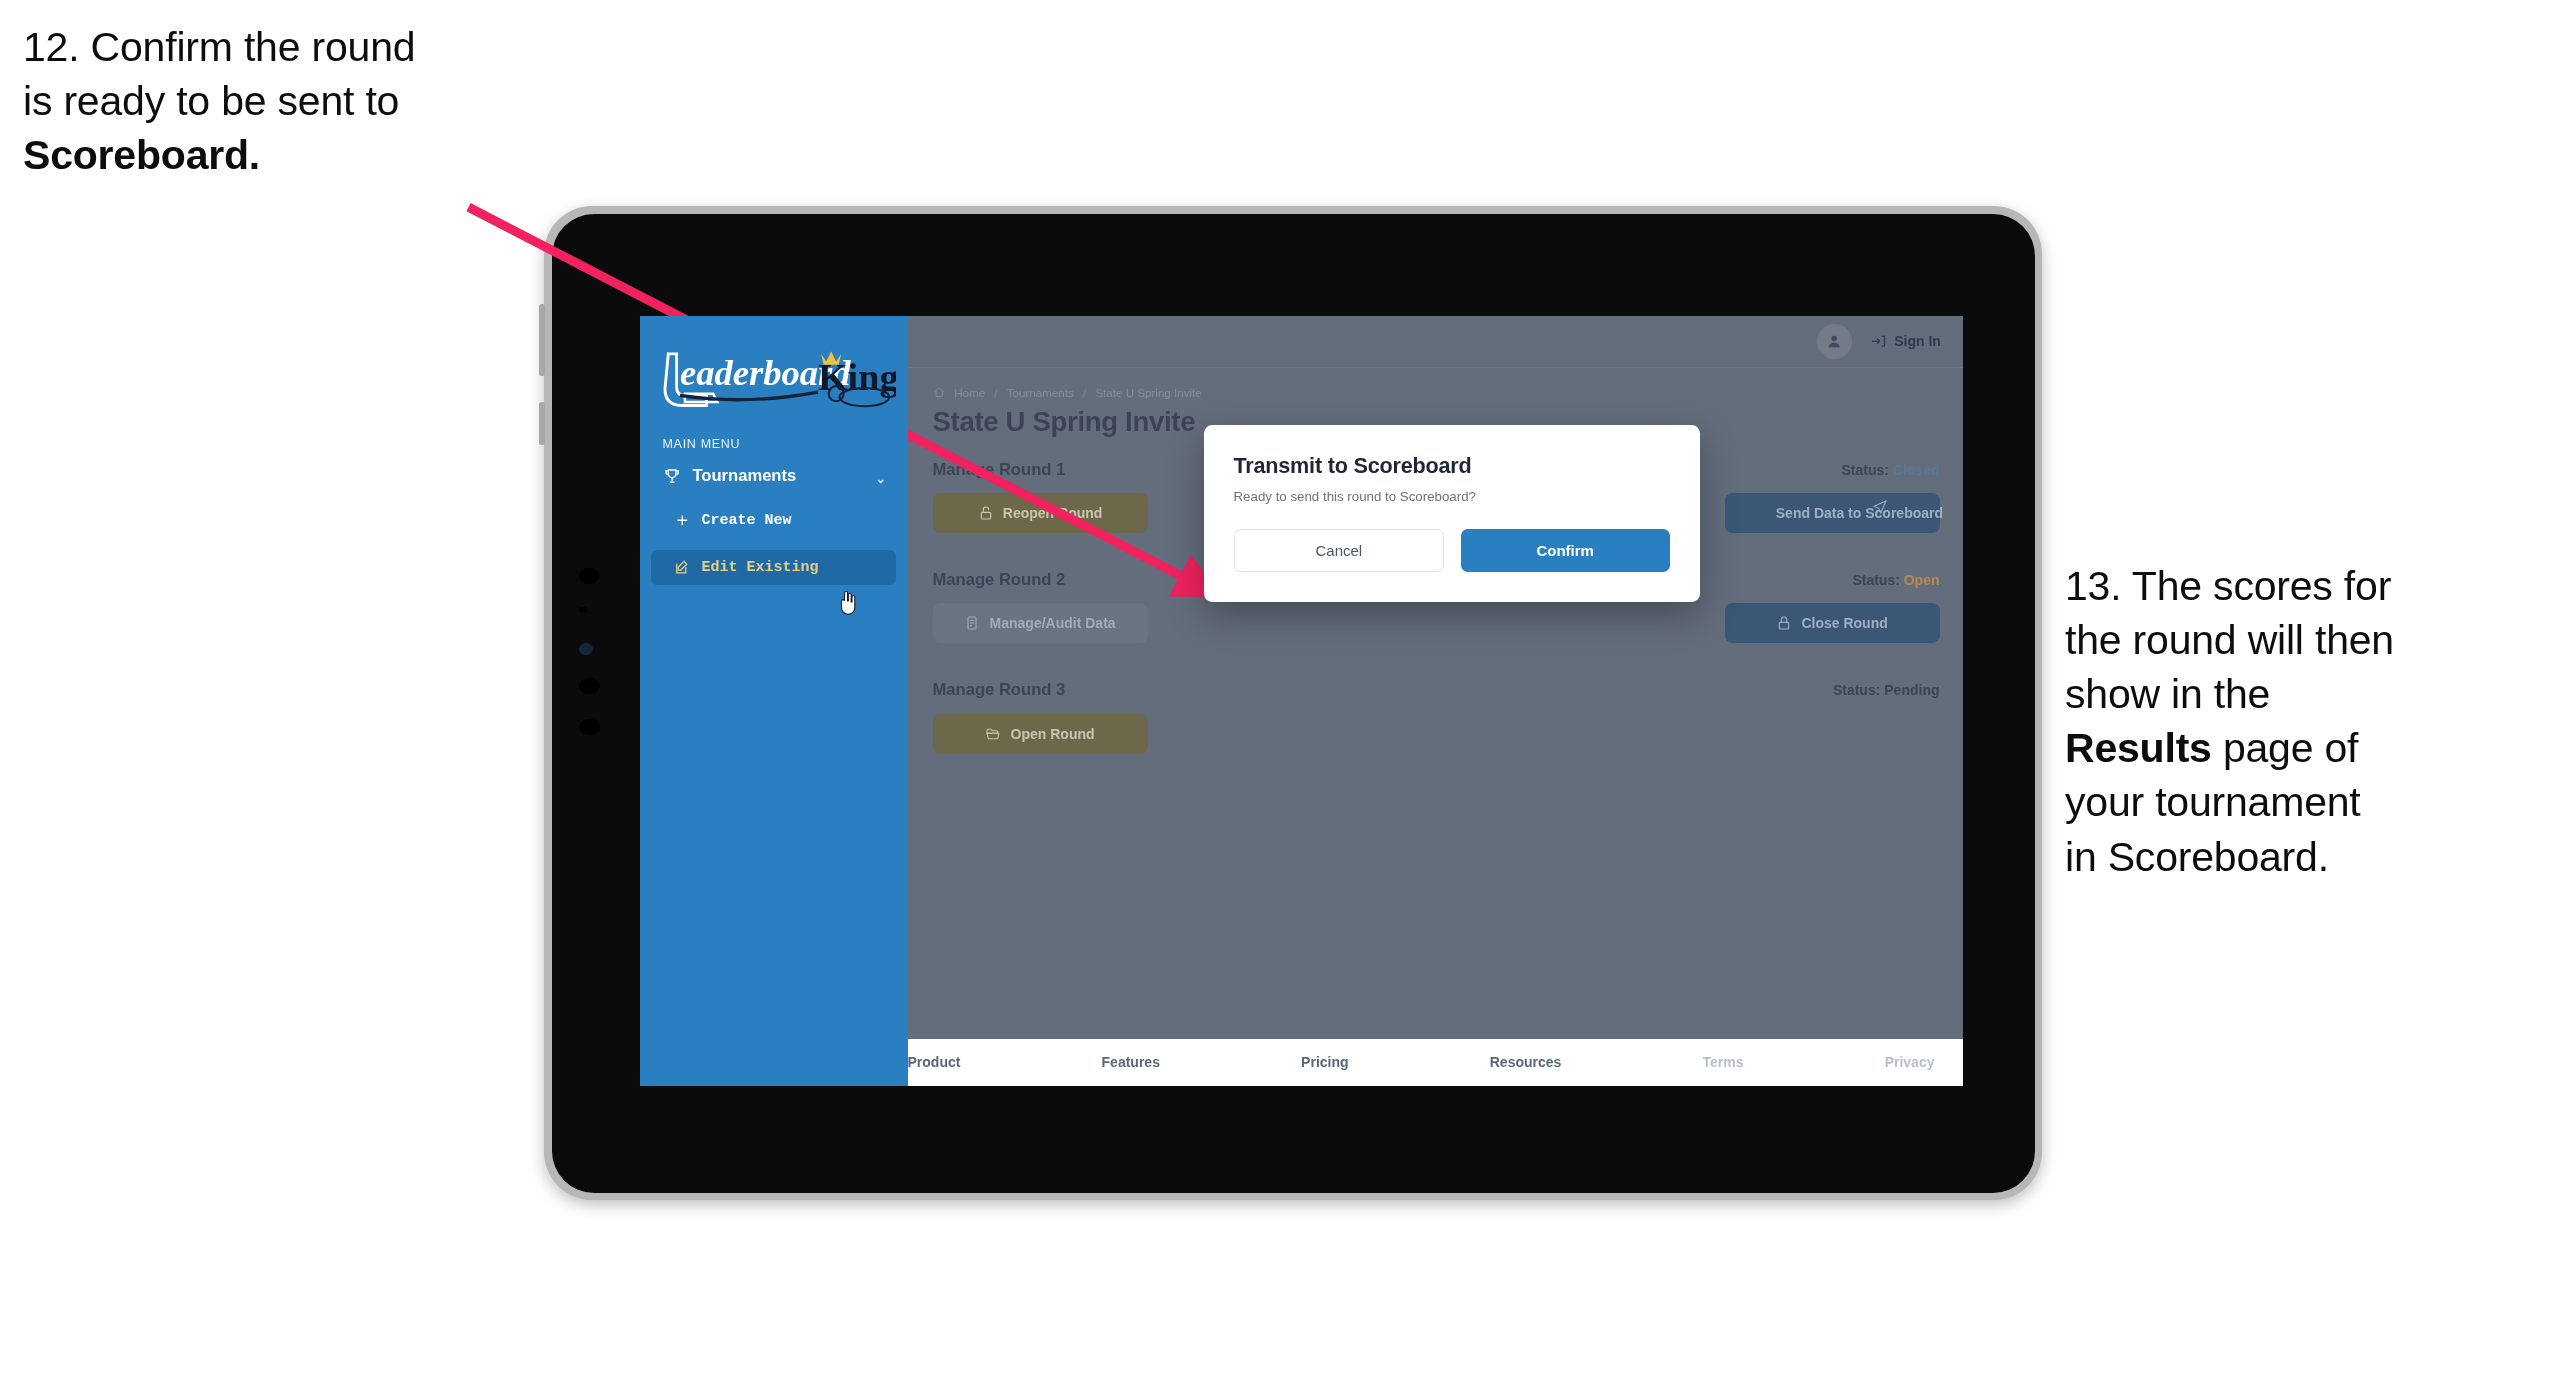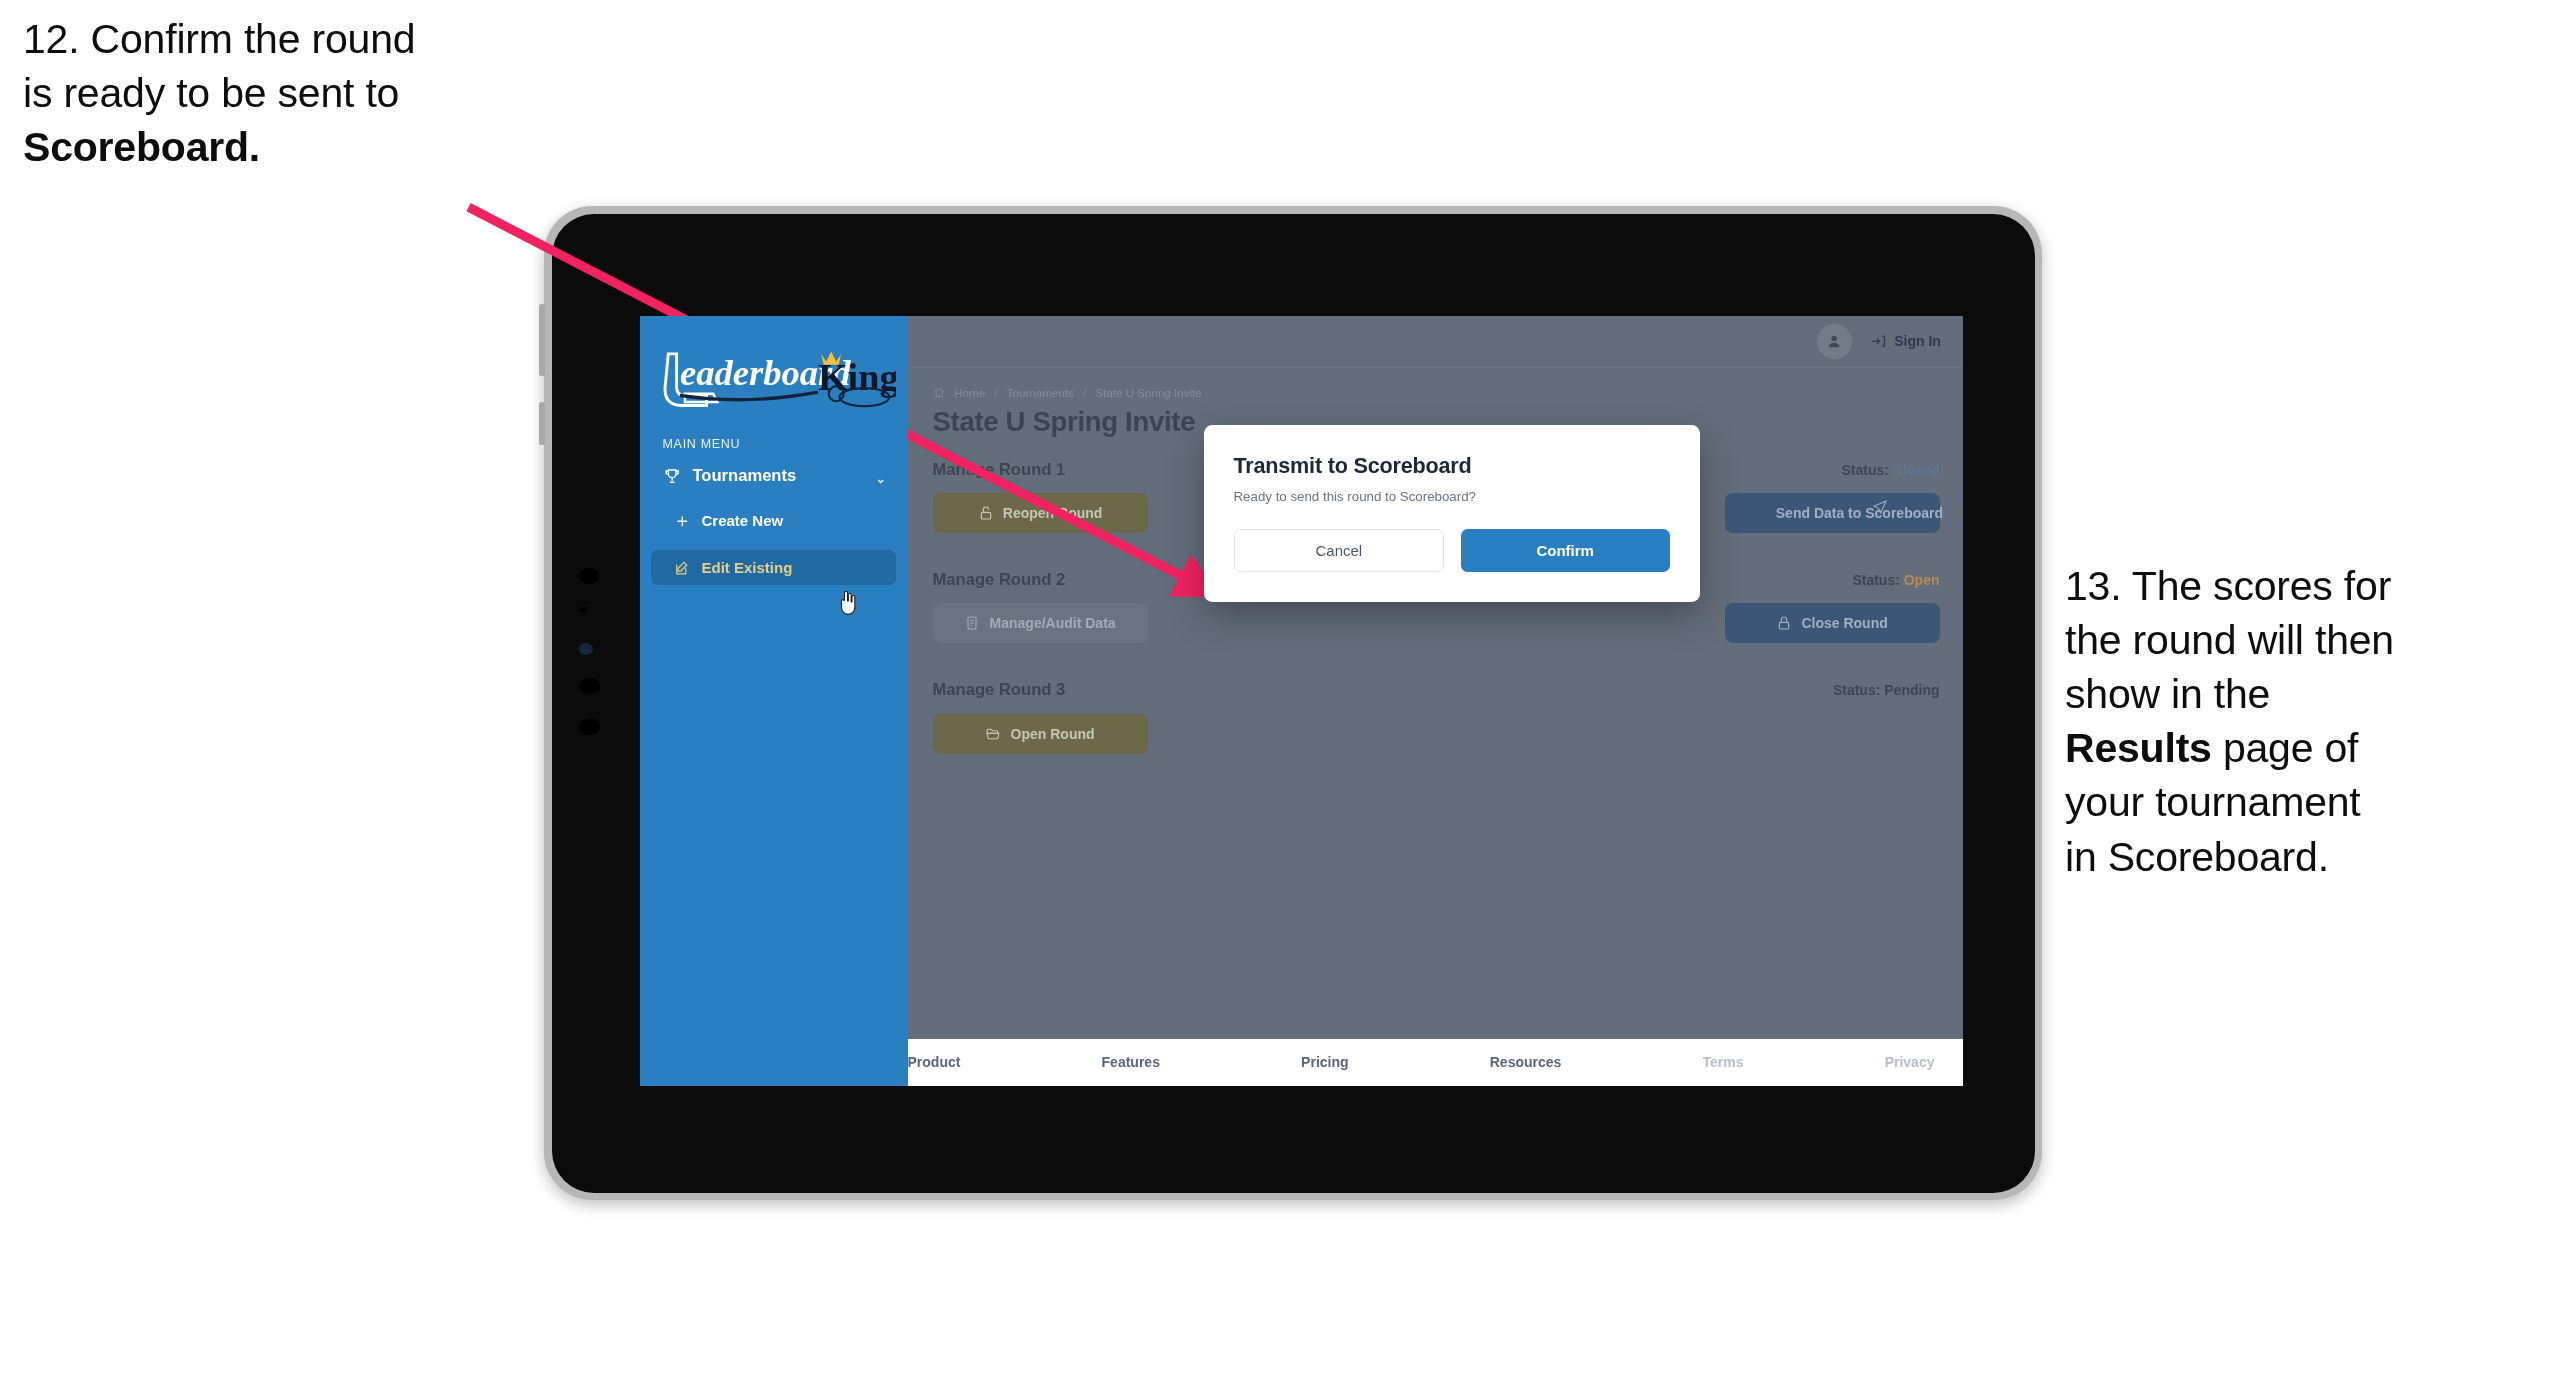--- a/index.html
+++ b/index.html
@@ -14,21 +14,21 @@
   
   .caption {
     position: absolute;
     color: #0d0d0d;
     font-size: 41px;
     line-height: 1.32;
     letter-spacing: -0.2px;
     font-weight: 400;
   }
   .caption b { font-weight: 700; }
-  #caption-left  { left: 23px; top: 12px; width: 632px; }
+  #caption-left  { left: 23px; top: 20px; width: 632px; }
   #caption-right { left: 2065px; top: 559px; width: 516px; }
 
   
   #arrow-svg { position: absolute; left: 0; top: 0; width: 2576px; height: 1386px;
                pointer-events: none; }
 
   
   #tablet {
     position: absolute; left: 544px; top: 206px;
     width: 1498px; height: 994px;
@@ -77,24 +77,25 @@
     letter-spacing: 0.7px; padding: 13.3px 0 0 23px;
   }
   .nav-item {
     display: flex; align-items: center; gap: 11.6px;
     color: #ffffff; font-size: 16.6px; font-weight: 600;
     padding: 15px 15px 5px 23px; position: relative;
   }
   .nav-item .chev { position: absolute; right: 21.6px; top: 20px;
                     color: #cfe4f5; font-size: 12.5px; }
   .nav-sub {
-    display: flex; align-items: flex-end; gap: 10.8px;
+    display: flex; align-items: center; gap: 10.8px;
     color: #ffffff; font-size: 15px; font-weight: 600;
     margin: 11.6px 11.6px 0 11.6px; padding: 9.2px 0 9.2px 23px;
     border-radius: 6.7px;
+    font-family: Liberation Mono, monospace;
   }
   .nav-sub.active { background: #1f6aa5; color: #e8cf83; }
   .nav-sub .ic { width: 16.6px; height: 16.6px; display:inline-block; }
   .cursor-hand { position: absolute; left: 198px; top: 275px; width: 20px; height: 25px; }
 
   
   #main-col { flex: 1; display: flex; flex-direction: column; position: relative; }
   #topbar {
     height: 52px; display: flex; align-items: center; justify-content: flex-end;
     padding-right: 21.6px; gap: 18px;

